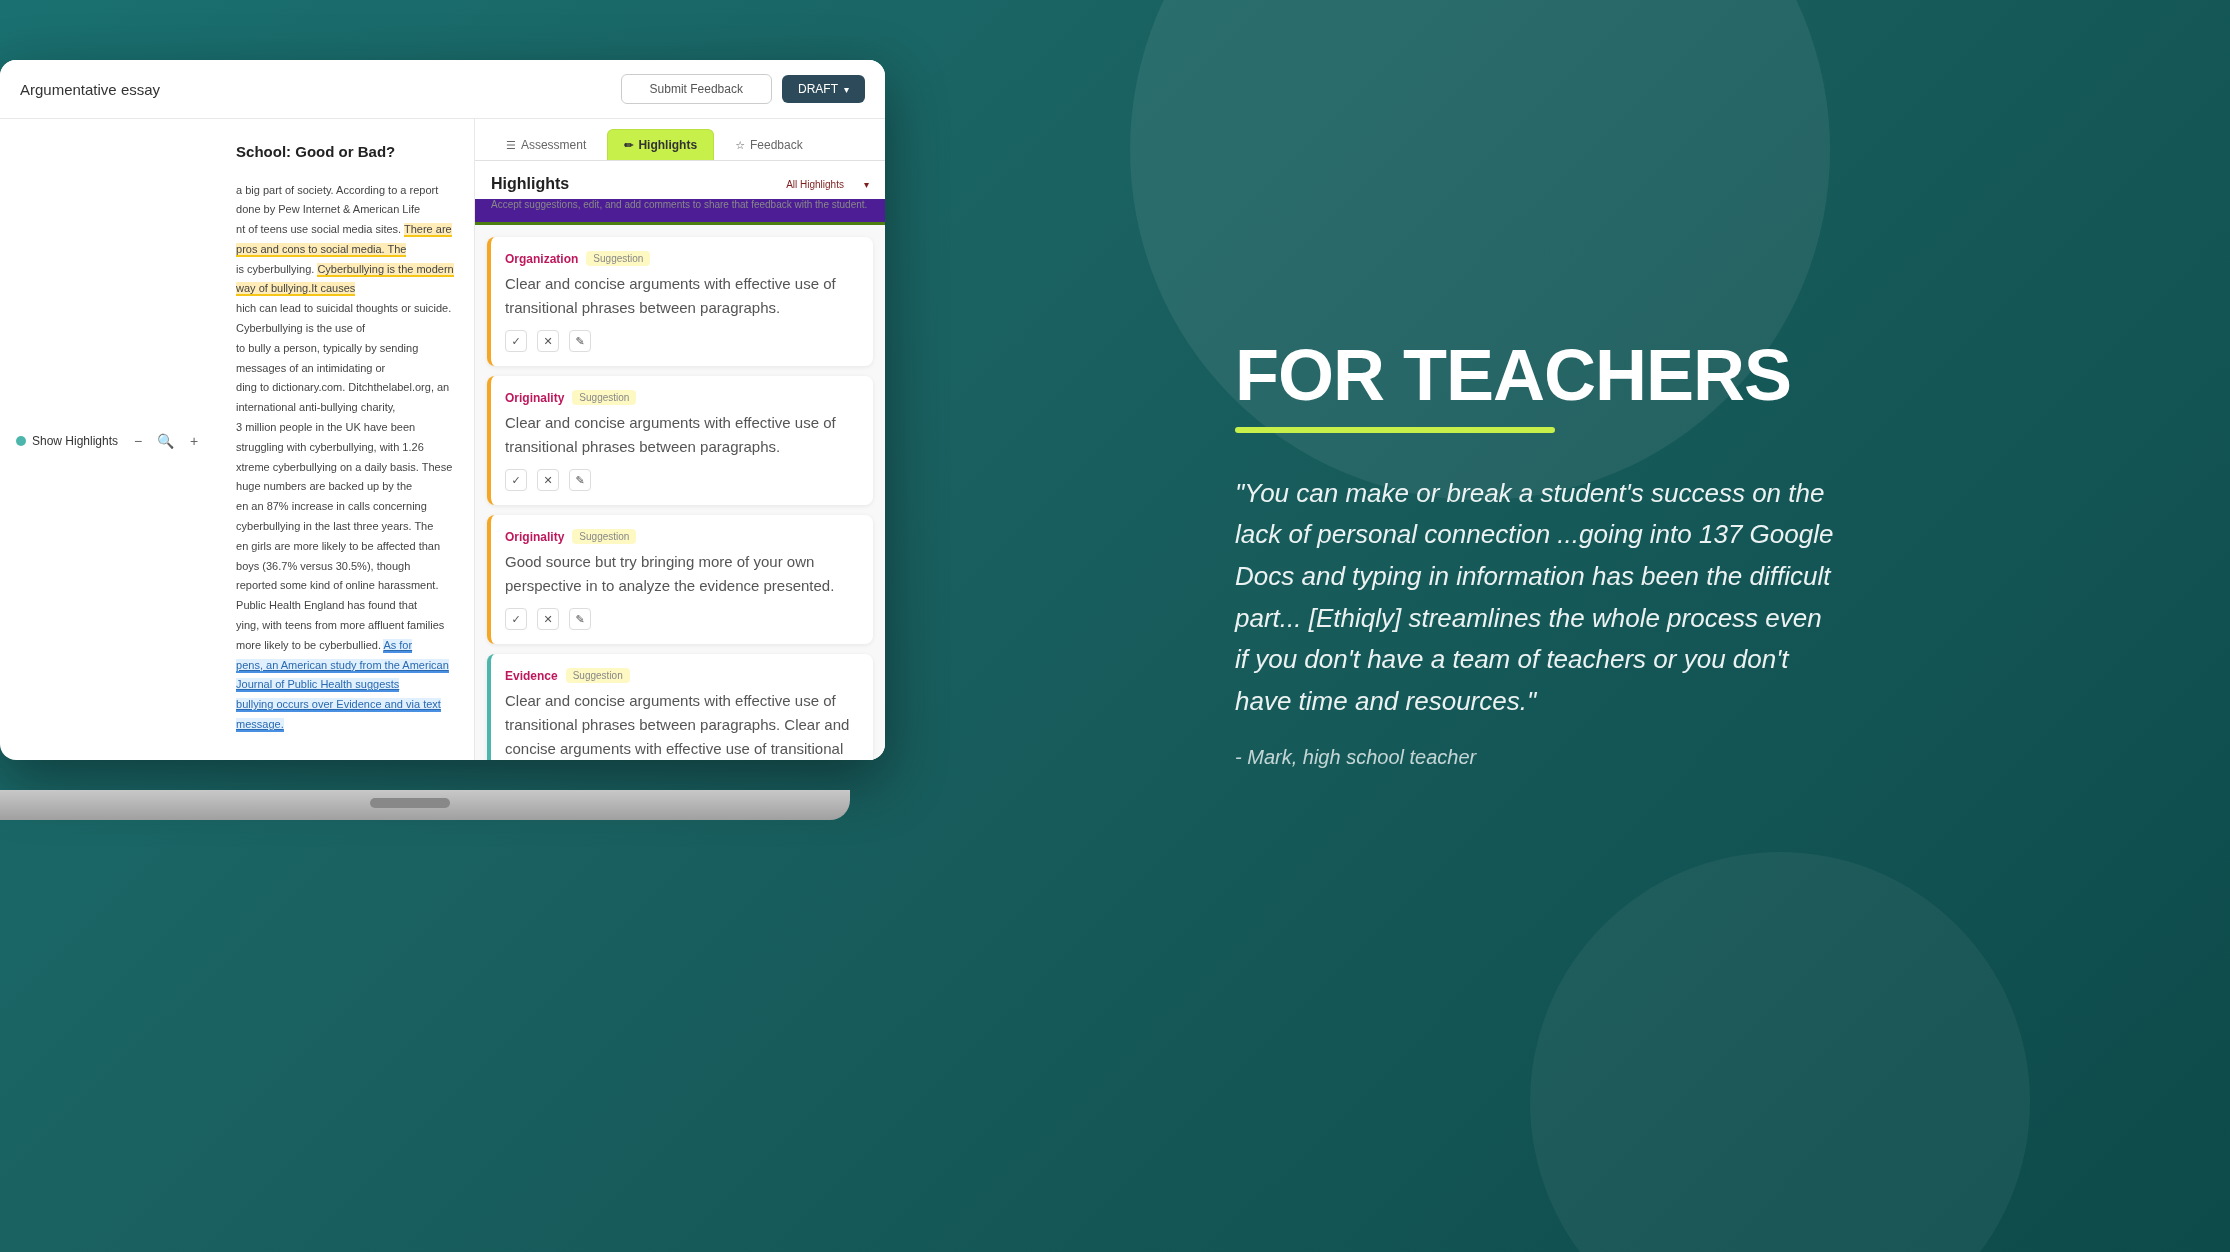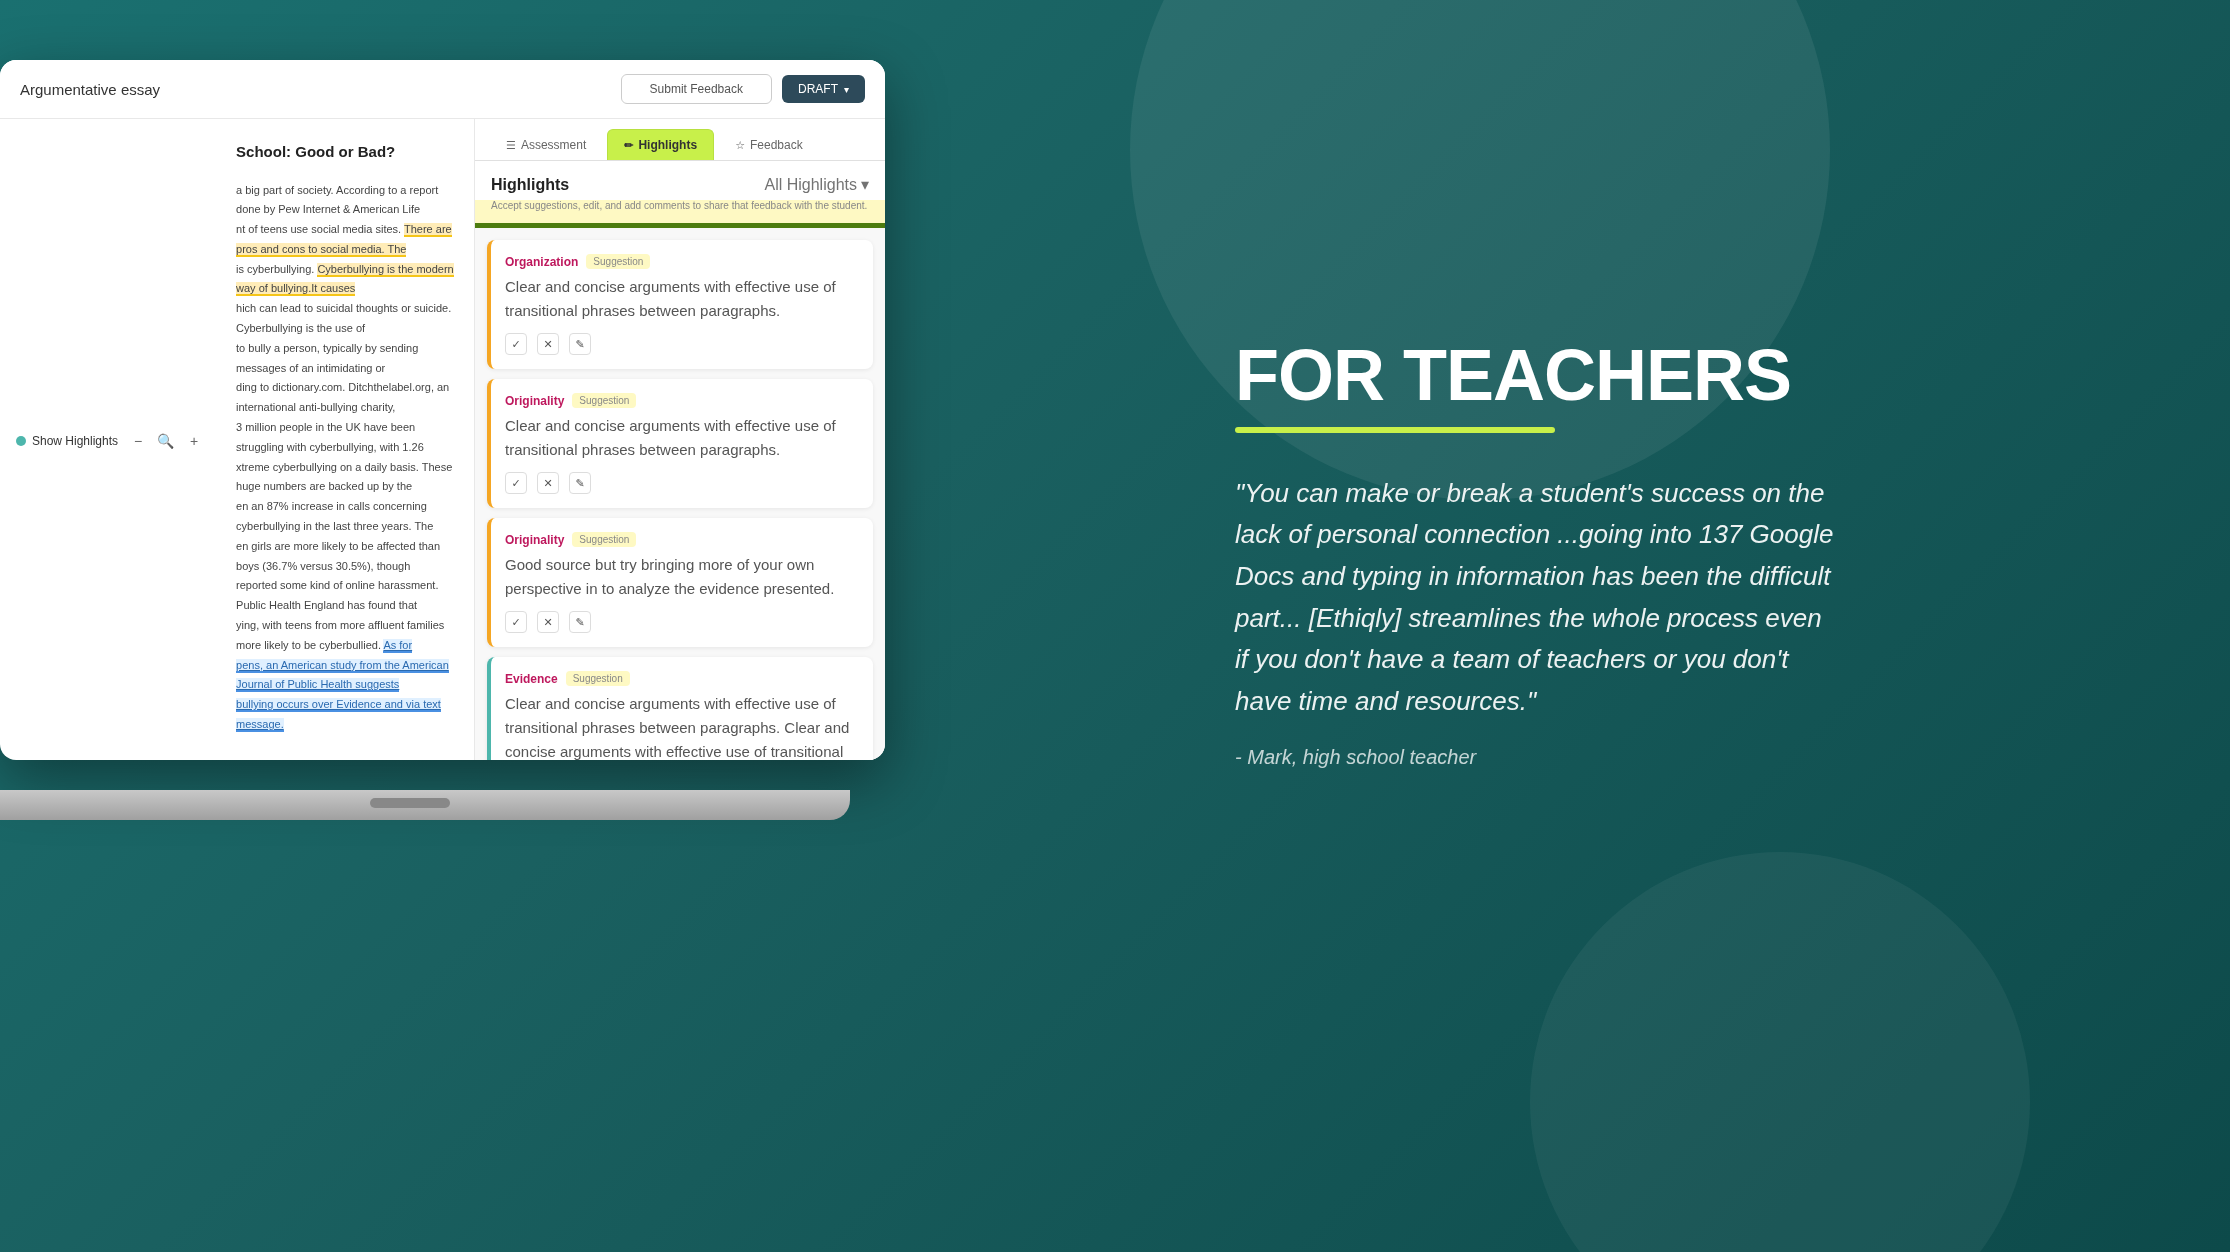--- a/index.html
+++ b/index.html
@@ -270,34 +270,34 @@
       background: #fff;
     }
 
     .highlights-title {
       font-size: 16px;
       font-weight: 700;
       color: #222;
     }
 
     .all-highlights-btn {
-      font-size: 16px;
-      color: #737373;
+      font-size: 10px;
+      color: #7f1d1d;
       cursor: pointer;
       display: flex;
       align-items: center;
-      gap: 4px;
+      gap: 20px;
     }
 
     .highlights-subtitle {
       font-size: 10px;
       color: #888;
       padding: 0 16px 12px;
-      background: #fef9c3;
-      border-bottom: 5px solid #4d7c0f;
+      background: #4c1d95;
+      border-bottom: 3px solid #4d7c0f;
     }
 
     .highlights-list {
       flex: 1;
       overflow-y: auto;
       padding: 12px;
       display: flex;
       flex-direction: column;
       gap: 10px;
     }

